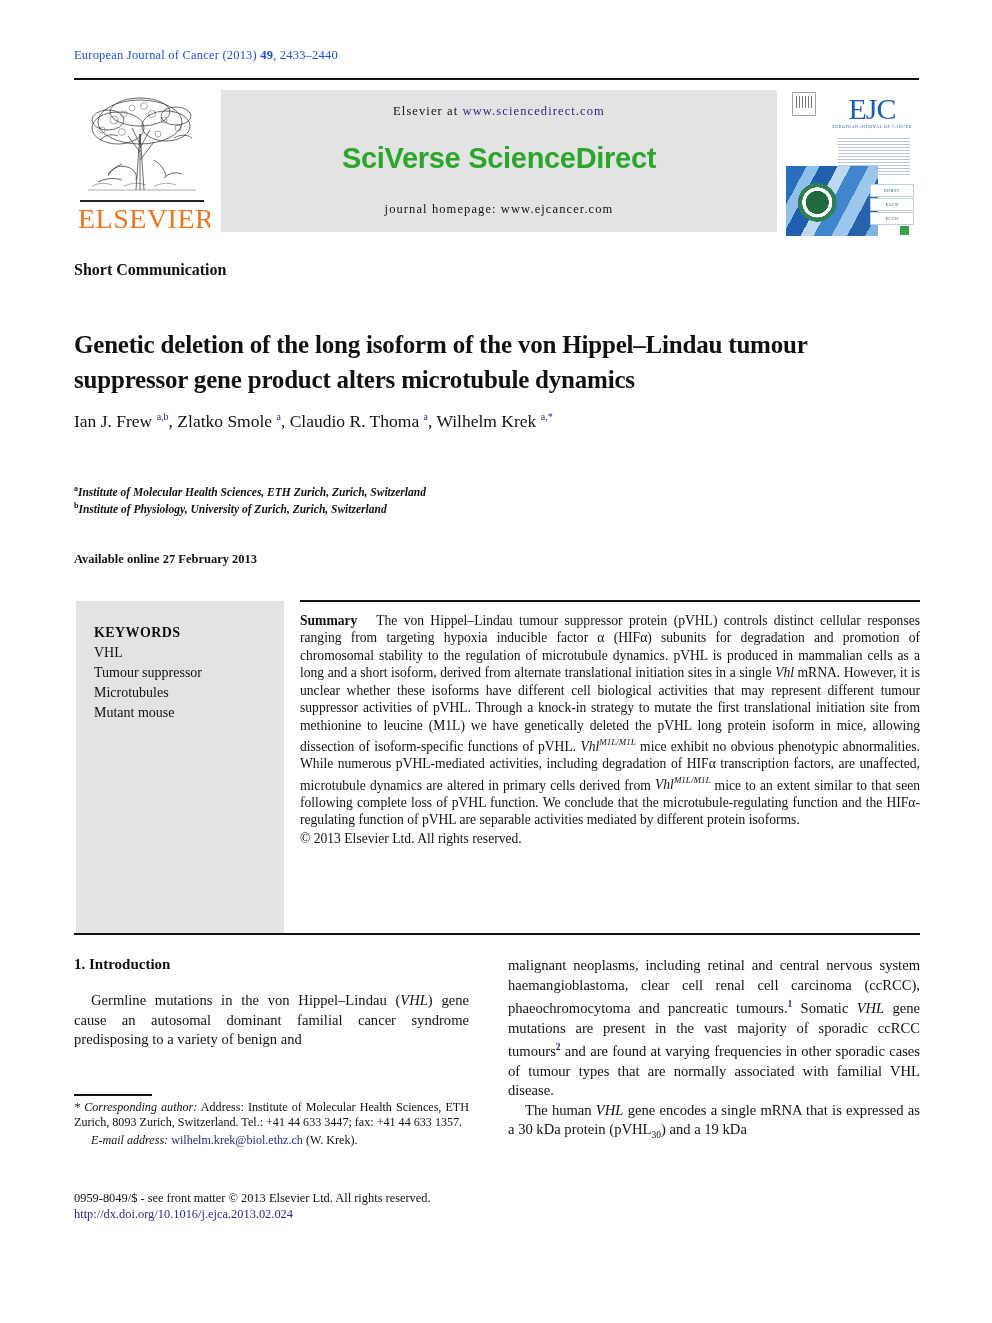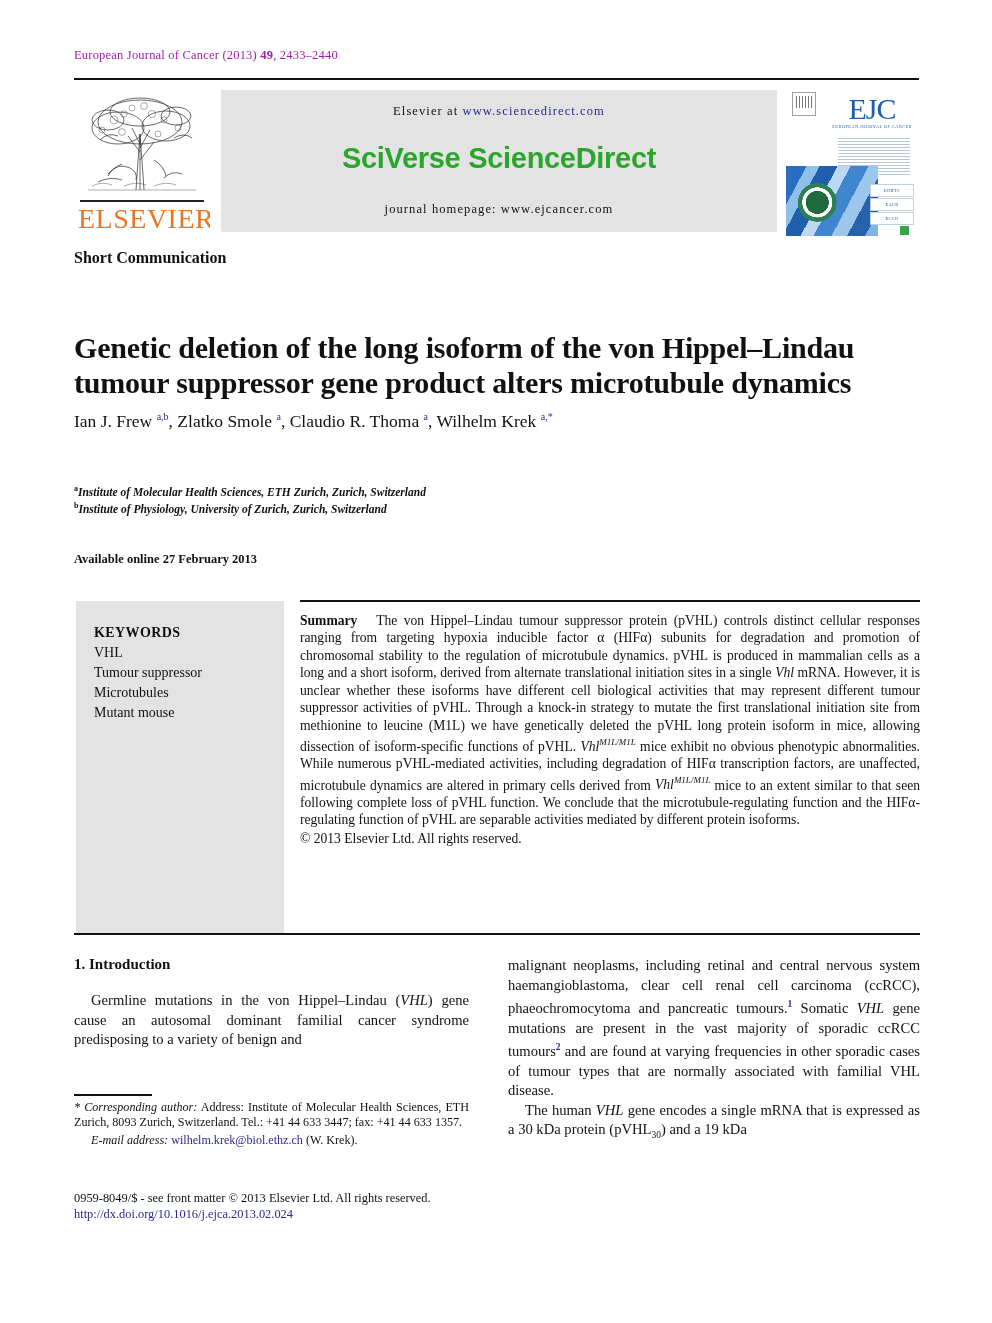--- a/index.html
+++ b/index.html
@@ -21,21 +21,21 @@
     width: 992px;
     height: 1323px;
   }
 
   
   .running-head {
     position: absolute;
     left: 74px;
     top: 48px;
     font-size: 12.5px;
-    color: #a21caf;
+    color: #1d4ed8;
     letter-spacing: 0.2px;
   }
   .running-head .vol { font-weight: bold; }
 
   .rule-top {
     position: absolute;
     left: 74px;
     top: 78px;
     width: 845px;
     height: 2px;
@@ -199,33 +199,33 @@
     position: absolute;
     left: 30px; top: 42px;
     width: 9px; height: 9px;
     background: #3aa34a;
   }
 
   
   .short-comm {
     position: absolute;
     left: 74px;
-    top: 249px;
+    top: 261px;
     font-size: 16px;
     font-weight: bold;
     color: #111;
   }
 
   
   .article-title {
     position: absolute;
     left: 74px;
     top: 310px;
     width: 830px;
-    font-size: 30px;
+    font-size: 25px;
     line-height: 35px;
     color: #111;
     letter-spacing: -0.2px;
   }
 
   
   .authors {
     position: absolute;
     left: 74px;
     top: 405px;

